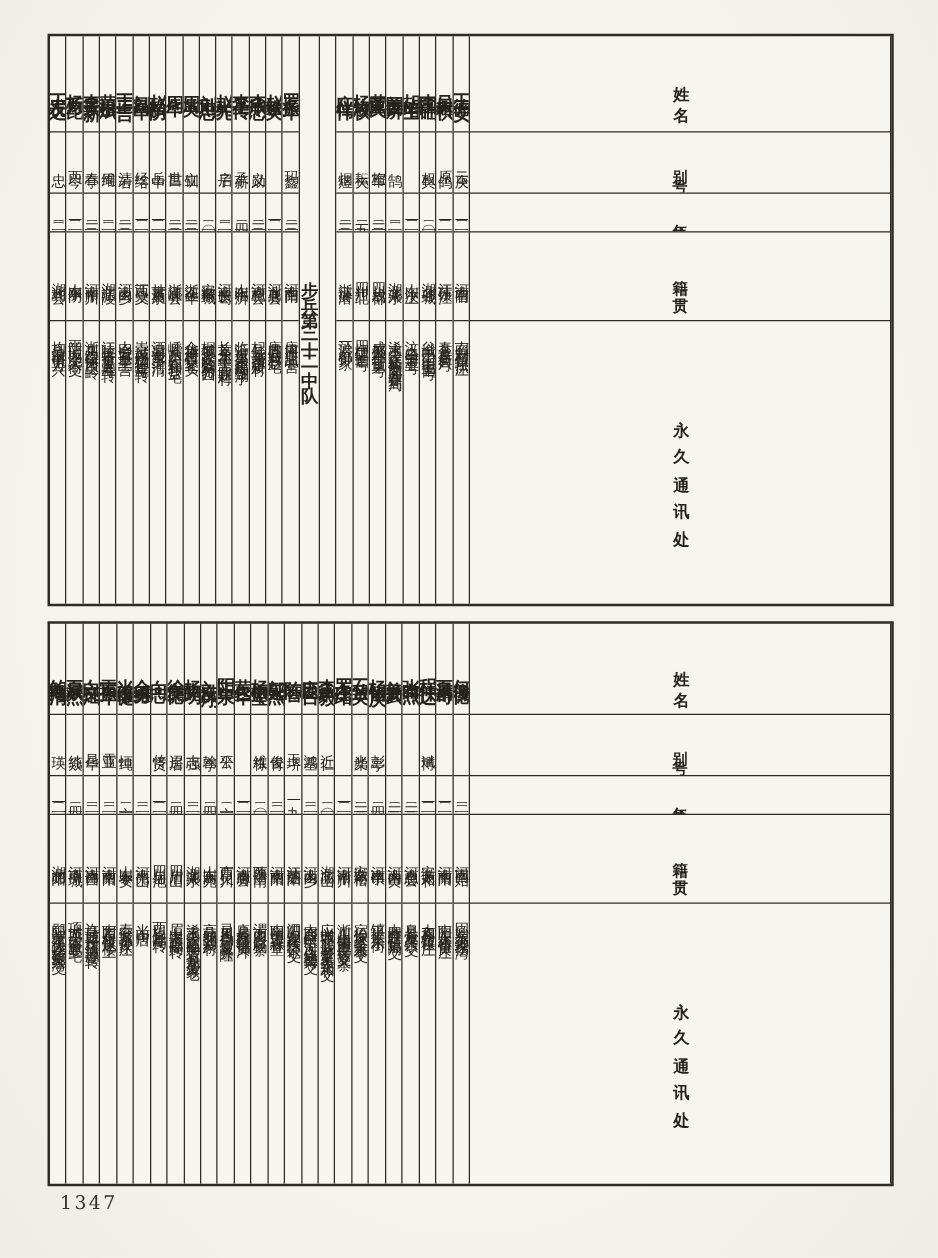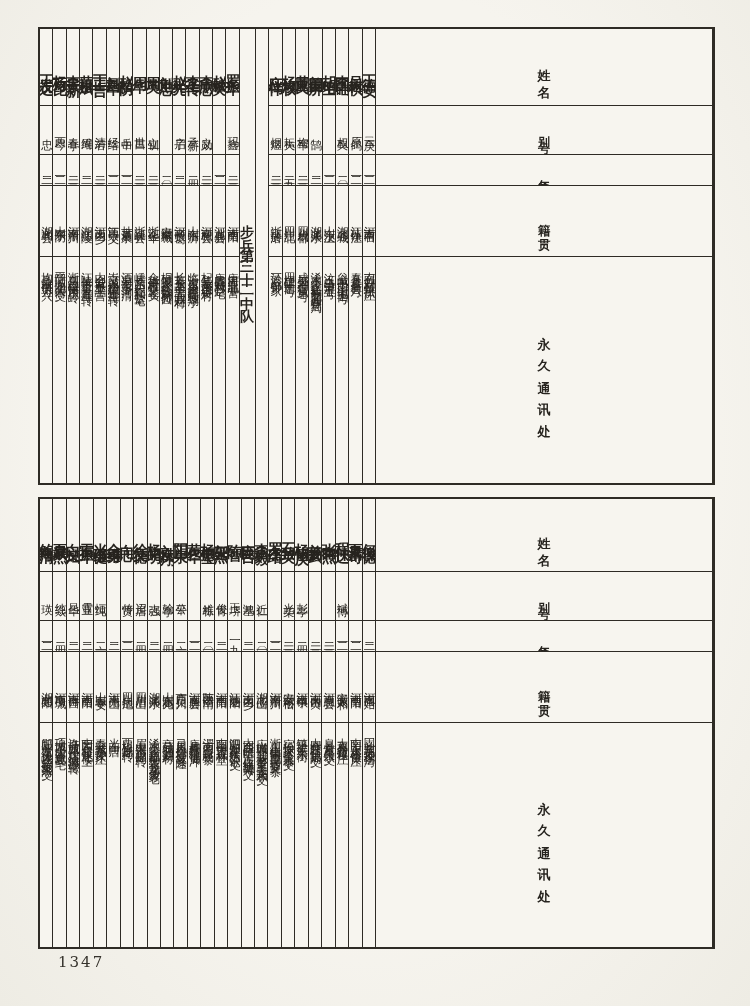--- a/index.html
+++ b/index.html
@@ -56,21 +56,21 @@
   .c-title span{font-size:14px;font-weight:700;letter-spacing:12px;margin-bottom:-12px;}
   .c-spacer{flex:1;border-bottom:none;}
   .header-col .cell span{font-weight:700;}
   .h-name span{font-size:13px;letter-spacing:16px;margin-bottom:-16px;}
   .h-alias span{font-size:12px;letter-spacing:8px;margin-bottom:-8px;}
   .h-age span{font-size:12px;letter-spacing:3px;margin-bottom:-3px;}
   .h-native span{font-size:12.5px;letter-spacing:14px;margin-bottom:-14px;}
   .h-addr{align-items:center !important;padding-top:0;}
   .h-addr span{font-size:13px;letter-spacing:22px;margin-bottom:-22px;}
   .page-number{
-    position:absolute;left:58px;top:953px;
+    position:absolute;left:48px;top:953px;
     font-family:"DejaVu Serif",serif;
     font-size:15px;letter-spacing:2px;color:#35322c;
   }
 </style>
 </head>
 <body>
 
 <div class="page">
 
   <section class="table table-top">

